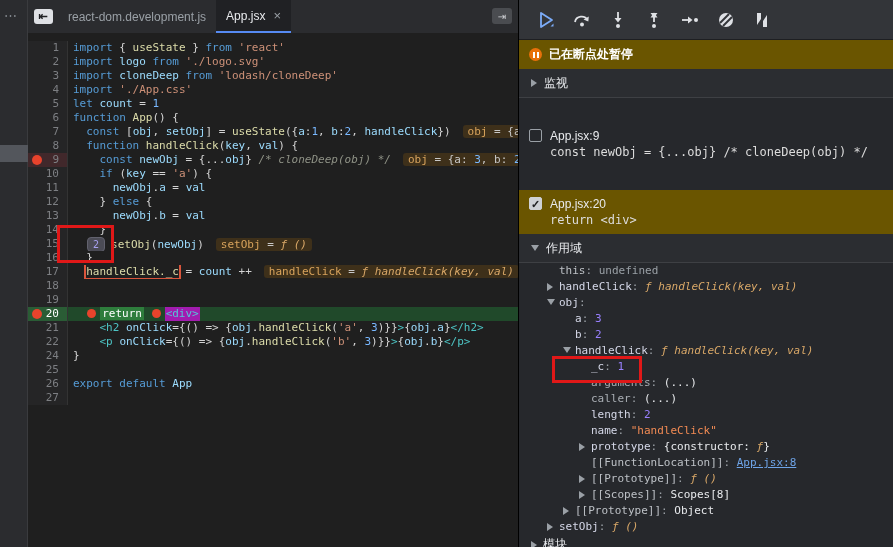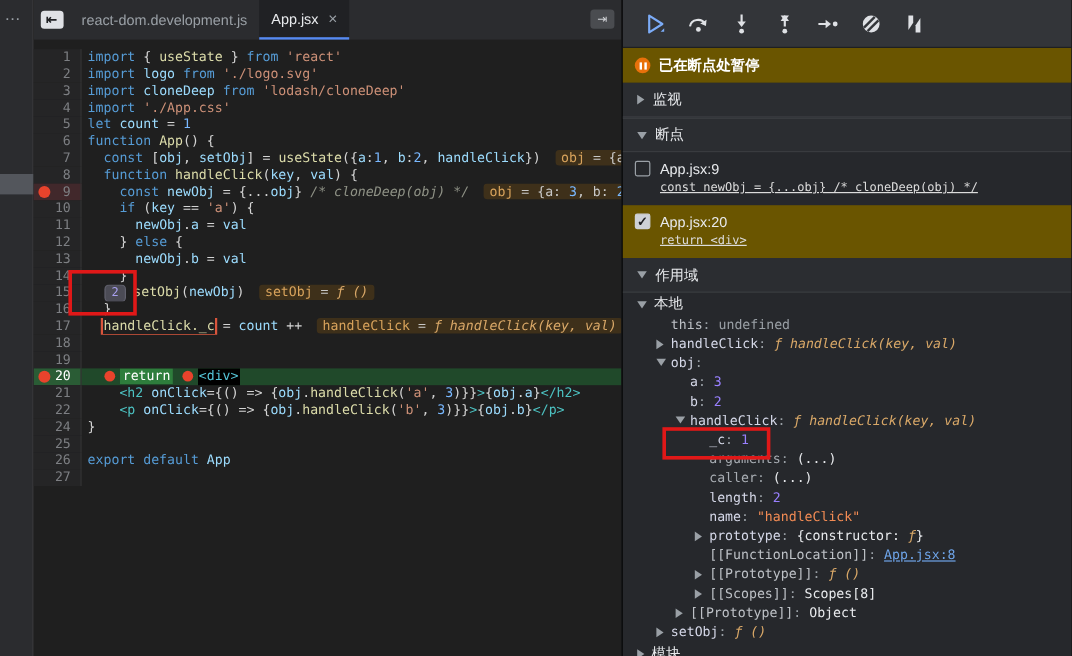--- a/index.html
+++ b/index.html
@@ -34,21 +34,21 @@
   .gutter .bp-dot { position:absolute; left:4px; top:2px; width:10px; height:10px; border-radius:50%; background:#e8432c; }
   .code-line.bp .gutter { background:#41282b; }
   .code-line.exec .gutter { background:#2a5c35; color:#ffffff; }
   .code-line.exec .content { background:#20492a; width:100%; }
   .content { padding-left:5px; flex:1 1 auto; overflow:hidden; }
   .tk-kw{color:#569cd6} .tk-str{color:#ce9178} .tk-num{color:#79b8ff}
   .tk-vr{color:#9cdcfe} .tk-fn{color:#dcdcaa} .tk-pl{color:#d4d4d4}
   .tk-cm{color:#8f9286; font-style:italic}
   .tk-tag{color:#4dc4c4} .tk-attr{color:#9cdcfe}
   .tk-ret{color:#fff; background:#2e7d3c; padding:0 2px}
-  .tk-tagbox{color:#55c5d8; background:#000000; padding:8px 1px}
+  .tk-tagbox{color:#55c5d8; background:#a21caf; padding:8px 1px}
   .tk-dot{display:inline-block; width:9px; height:9px; border-radius:50%; background:#e8432c; margin:0 4px 0 1px; vertical-align:-1px}
   .tk-boxed{color:#dcdcaa; box-shadow:0 0 0 2px rgba(229,88,62,.95)}
   .inline-widget{ background:#3e301a; border-radius:3px; padding:0 5px; margin-left:12px; color:#c8c8c8; }
   .w-name{color:#d8a35c} .w-num{color:#79b8ff} .w-fn{font-style:italic; color:#d9a868}
   .count-badge{ display:inline-block; background:#4b4b55; border:1px solid #62626e; border-radius:4px;
     color:#a8a0f0; padding:0 5px; margin:0 6px 0 14px; font-size:10px; line-height:13px; }
   
   .right-panel { position:absolute; left:518px; top:0; width:375px; height:547px;
     background:#26282c; display:flex; flex-direction:column; border-left:1px solid #000; }
   .dbg-toolbar { height:40px; flex:0 0 40px; background:#333539; display:flex; align-items:center;
@@ -58,26 +58,26 @@
   .paused-banner .p-icon { width:13px; height:13px; border-radius:50%; background:#e8710a; position:relative; flex:0 0 13px;}
   .paused-banner .p-icon::before, .paused-banner .p-icon::after { content:""; position:absolute; top:3.5px; width:2px; height:6px; background:#fff; }
   .paused-banner .p-icon::before { left:4px; } .paused-banner .p-icon::after { left:7.5px; }
   .paused-banner .p-text { color:#fff; font-weight:bold; }
   .section-head { height:29px; flex:0 0 29px; background:#2b2d31; border-bottom:1px solid #3e4044;
     display:flex; align-items:center; padding-left:12px; gap:7px; color:#e8eaed; cursor:pointer; }
   .section-head.bordered-top { border-top:1px solid #3e4044; }
   .tri { width:0; height:0; display:inline-block; }
   .tri.right { border-left:6px solid #9aa0a6; border-top:4px solid transparent; border-bottom:4px solid transparent; }
   .tri.down  { border-top:6px solid #9aa0a6; border-left:4px solid transparent; border-right:4px solid transparent; }
-  .bp-entry { height:44px; flex:0 0 44px; padding:5px 0 0 10px; background:#26282c; cursor:pointer; }
+  .bp-entry { height:44px; flex:0 0 44px; padding:5px 0 0 10px; background:#26282c; cursor:pointer;margin-top:24px; }
   .bp-entry.selected { background:#6a5500; }
   .bp-entry .row1 { display:flex; align-items:center; gap:8px; height:17px; }
   .bp-entry .loc { color:#e8eaed; }
-  .bp-entry .code { font-family:"DejaVu Sans Mono", monospace; font-size:10px; color:#dcdcdc;
-    padding-left:21px; height:16px; line-height:16px; white-space:pre;text-decoration:underline; }
+  .bp-entry .code { font-family:"DejaVu Sans Mono", monospace; font-size:12px; color:#dcdcdc;
+    padding-left:21px; height:16px; line-height:16px; white-space:pre; }
   .cbx { width:13px; height:13px; border:1px solid #9aa0a6; border-radius:2px; background:transparent; flex:0 0 13px; cursor:pointer; }
   .cbx.checked { background:#ced1d6; border-color:#ced1d6; color:#202124; font-size:11px; line-height:12px; text-align:center; font-weight:bold; }
   .scope-body { flex:1 1 auto; background:#26282c; overflow:hidden; position:relative;
     font-family:"DejaVu Sans Mono", monospace; font-size:11px; }
   .scope-sub { height:19px; line-height:19px; padding-left:12px; color:#e8eaed;
     font-family:"Liberation Sans", sans-serif; font-size:12px; display:flex; align-items:center; gap:6px;}
   .scope-row { height:16px; line-height:16px; white-space:pre; position:relative; }
   .scope-row .arr { position:absolute; top:4px; }
   .sk{color:#d5d8e8} .sk-dim{color:#a8adb3} .sk-it{color:#bdc1c6; }
   .sv-num{color:#9980ff} .sv-str{color:#f28b54} .sv-fn{color:#d9a868; font-style:italic}
@@ -214,24 +214,20 @@
     <div class="paused-banner">
       <span class="p-icon"></span>
       <span class="p-text">已在断点处暂停</span>
     </div>
 
     <div class="section-head">
       <span class="tri right"></span>
       <span>监视</span>
     </div>
 
-    <div class="section-head bordered-top">
-      <span class="tri down"></span>
-      <span>断点</span>
-    </div>
 
     <div id="bp-list">
         <div class="bp-entry">
           <div class="row1">
             <span class="cbx"></span>
             <span class="loc">App.jsx:9</span>
           </div>
           <div class="code">const newObj = {...obj} /* cloneDeep(obj) */</div>
         </div>
         <div class="bp-entry selected">
@@ -242,24 +238,20 @@
           <div class="code">return &lt;div&gt;</div>
         </div>
       </div>
 
     <div class="section-head">
       <span class="tri down"></span>
       <span>作用域</span>
     </div>
 
     <div class="scope-body" id="scope-body">
-        <div class="scope-sub">
-          <span class="tri down"></span>
-          <span>本地</span>
-        </div>
         <div class="scope-row"><span style="padding-left: 40px; display: inline-block;"><span class="sk-it">this</span><span class="colon">: </span><span class="sv-undef">undefined</span></span></div>
         <div class="scope-row"><span class="arr tri right" style="left: 28px;"></span><span style="padding-left: 40px; display: inline-block;"><span class="sk">handleClick</span><span class="colon">: </span><span class="sv-fn">ƒ handleClick(key, val)</span></span></div>
         <div class="scope-row"><span class="arr tri down" style="left: 28px;"></span><span style="padding-left: 40px; display: inline-block;"><span class="sk">obj</span><span class="colon">: </span></span></div>
         <div class="scope-row"><span style="padding-left: 56px; display: inline-block; text-align: right;"><span class="sk">a</span><span class="colon">: </span><span class="sv-num">3</span></span></div>
         <div class="scope-row"><span style="padding-left: 56px; display: inline-block;"><span class="sk">b</span><span class="colon">: </span><span class="sv-num">2</span></span></div>
         <div class="scope-row"><span class="arr tri down" style="left: 44px;"></span><span style="padding-left: 56px; display: inline-block;"><span class="sk">handleClick</span><span class="colon">: </span><span class="sv-fn">ƒ handleClick(key, val)</span></span></div>
         <div class="scope-row"><span style="padding-left: 72px; display: inline-block;"><span class="sk">_c</span><span class="colon">: </span><span class="sv-num">1</span></span></div>
         <div class="scope-row"><span style="padding-left: 72px; display: inline-block;"><span class="sk-dim">arguments</span><span class="colon">: </span><span class="sv-pl">(...)</span></span></div>
         <div class="scope-row"><span style="padding-left: 72px; display: inline-block;"><span class="sk-dim">caller</span><span class="colon">: </span><span class="sv-pl">(...)</span></span></div>
         <div class="scope-row"><span style="padding-left: 72px; display: inline-block;"><span class="sk">length</span><span class="colon">: </span><span class="sv-num">2</span></span></div>

